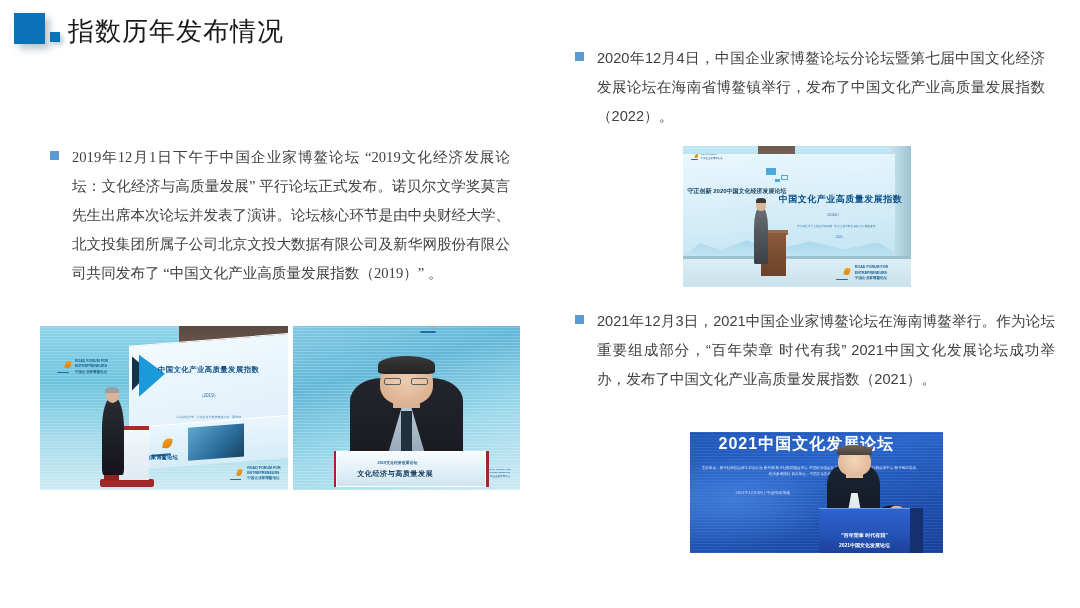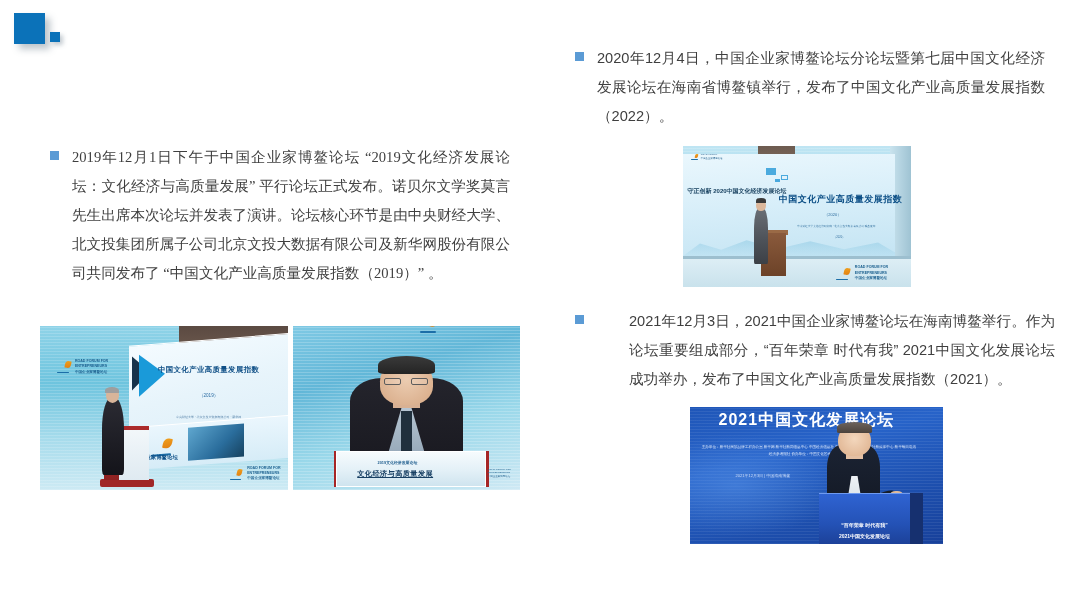--- a/index.html
+++ b/index.html
@@ -75,39 +75,39 @@
 
   
   #block-2019 { left: 50px; top: 143px; width: 460px; }
   #block-2019 .bullet-text { width: 438px; font-family: Liberation Serif, serif; }
 
   
   #block-2020 { left: 575px; top: 44px; width: 470px; }
   #block-2020 .bullet-text { width: 448px; }
 
   
-  #block-2021 { left: 575px; top: 307px; width: 480px; gap: 32px; }
+  #block-2021 { left: 575px; top: 307px; width: 480px; }
   #block-2021 .bullet-text { width: 458px; }
 
   
   .photo {
     position: absolute;
     overflow: hidden;
     background: #cfe4ef;
   }
 
   
   #photo-2019-left  { left: 40px;  top: 326px; width: 248px; height: 164px; }
   #photo-2019-right { left: 293px; top: 326px; width: 227px; height: 164px; }
 
   
   #photo-2020 { left: 683px; top: 146px; width: 228px; height: 141px; }
 
   
-  #photo-2021 { left: 690px; top: 407px; width: 253px; height: 137px; }
+  #photo-2021 { left: 690px; top: 432px; width: 253px; height: 121px; }
 
   
   .p1-bg {
     position: absolute; inset: 0;
     background:
       linear-gradient(180deg,#8fd3e8 0%,#6ec4de 35%,#a8dcec 70%,#cdeaf4 100%);
   }
   .p1-bg::after{
     content:""; position:absolute; inset:0;
     background: repeating-linear-gradient(0deg,
@@ -282,21 +282,21 @@
     background:#a62626;
   }
   .p2-lect-title{
     position:absolute; left:24%; bottom:15%;
     width:44%; text-align:center;
     font-size:3.9px; color:#1d5c8d; font-weight:bold;
   }
   .p2-lect-main{
     position:absolute; left:22%; bottom:6.5%;
     width:46%; text-align:center;
-    font-size:7.2px; color:#173f63; font-weight:bold; letter-spacing:.4px;text-decoration:underline;
+    font-size:7.2px; color:#173f63; font-weight:bold; letter-spacing:.4px;
   }
   .p2-lect-logo{ position:absolute; left:55%; bottom:5%; }
   .p2-lect-side{
     position:absolute; right:4%; bottom:7%;
     font-size:2.5px; color:#2a6591; line-height:1.45; text-align:left;
   }
 
   
   .p3-bg{
     position:absolute; inset:0;
@@ -512,20 +512,21 @@
   }
 </style>
 </head>
 <body>
 
 <div class="title-row">
   <div class="deco-wrap">
     <span class="deco-sq-big"></span>
     <span class="deco-sq-small"></span>
   </div>
+  <div class="slide-title">指数历年发布情况</div>
 </div>
 
 <div class="bullet-block" id="block-2019">
   <span class="bullet-marker"></span>
   <div class="bullet-text">2019年12月1日下午于中国企业家博鳌论坛 “2019文化经济发展论坛：文化经济与高质量发展” 平行论坛正式发布。诺贝尔文学奖莫言先生出席本次论坛并发表了演讲。论坛核心环节是由中央财经大学、北文投集团所属子公司北京文投大数据有限公司及新华网股份有限公司共同发布了 “中国文化产业高质量发展指数（2019）” 。</div>
 </div>
 
 <div class="bullet-block" id="block-2020">
   <span class="bullet-marker"></span>
   <div class="bullet-text">2020年12月4日，中国企业家博鳌论坛分论坛暨第七届中国文化经济发展论坛在海南省博鳌镇举行，发布了中国文化产业高质量发展指数（2022）。</div>

